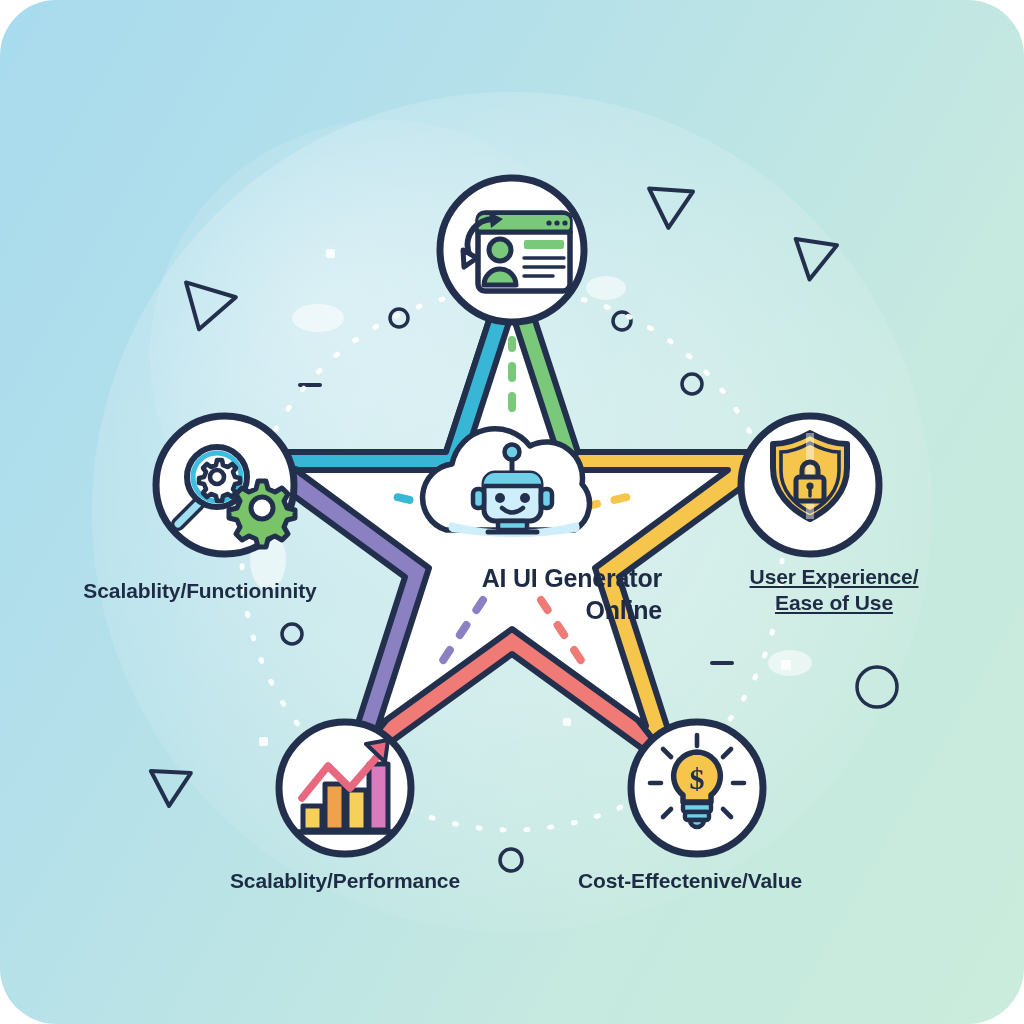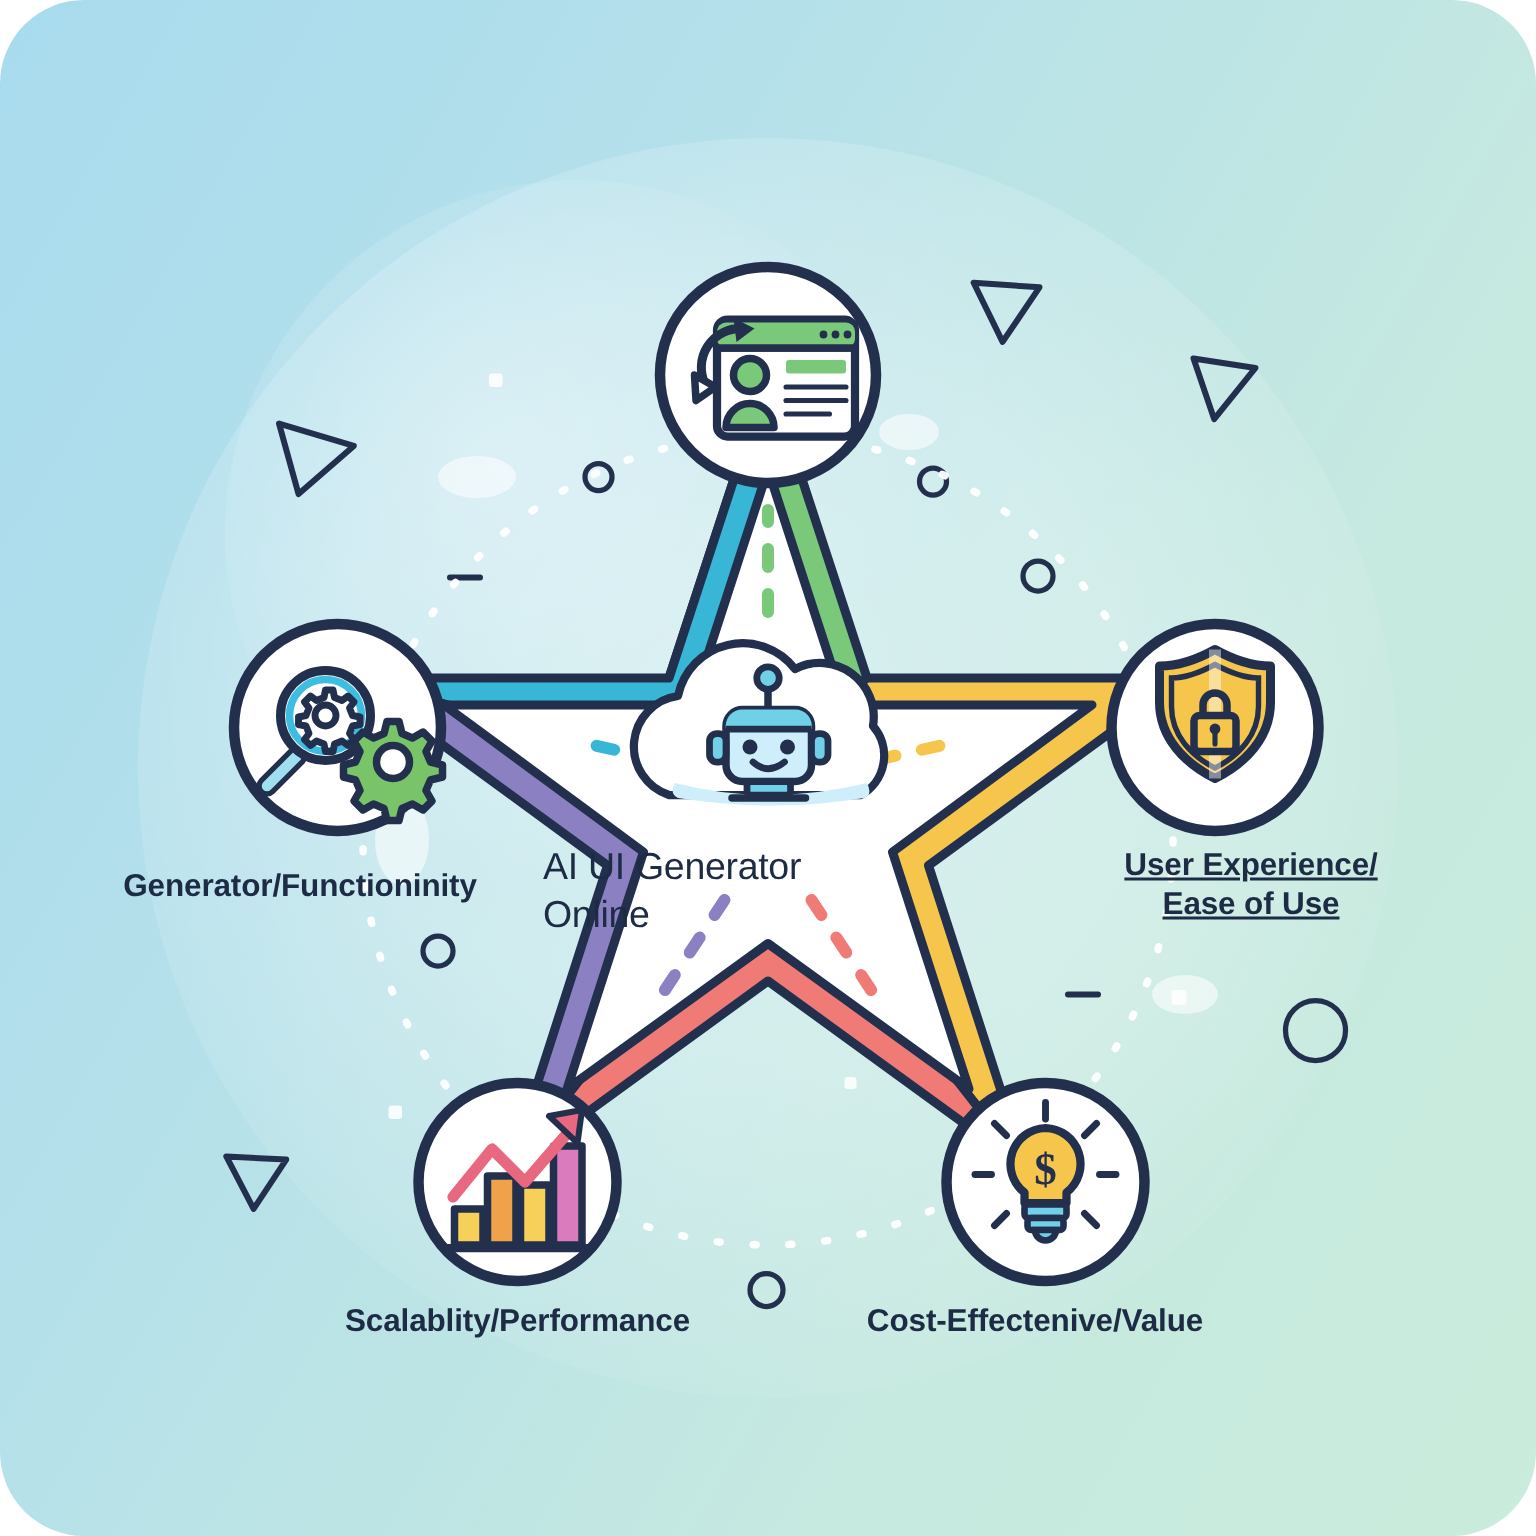--- a/index.html
+++ b/index.html
@@ -67,24 +67,24 @@
     letter-spacing: -0.1px;
     text-align: center;
     white-space: pre-line;
   }
 
   .center-title {
     position: absolute;
     left: 362px;
     top: 562px;
     width: 300px;
-    text-align: left;
+    text-align: right;
     color: #1d2b45;
     font-size: 25px;
-    font-weight: normal;
+    font-weight: bold;
     line-height: 1.28;
     letter-spacing: -0.2px;
     white-space: pre-line;
   }
 </style>
 </head>
 <body>
 
 <div class="canvas">
 
@@ -282,21 +282,21 @@
       <path d="M502 508 q10 9 21 0" fill="none" stroke="#22304e" stroke-width="4.5" stroke-linecap="round"></path>
 
       <rect x="498" y="521" width="29" height="9" rx="2.5" fill="#6fd0e8" stroke="#22304e" stroke-width="4.5"></rect>
       <line x1="488" y1="532" x2="537" y2="532" stroke="#22304e" stroke-width="5" stroke-linecap="round"></line>
     </g>
   </svg>
 
   <div class="center-title">AI UI Generator
 Online</div>
 
-  <div class="node-label" style="left:62px; top:578px; width:276px;">Generator/Functioninity</div>
+  <div class="node-label" style="left:62px; top:578px; width:276px;">Scalablity/Functioninity</div>
 
   <div class="node-label" style="left:708px; top:564px; width:252px;text-decoration:underline;">User Experience/
 Ease of Use</div>
 
   <div class="node-label" style="left:545px; top:868px; width:290px;">Cost-Effectenive/Value</div>
 
   <div class="node-label" style="left:205px; top:868px; width:280px;">Scalablity/Performance</div>
 
 </div>
 

